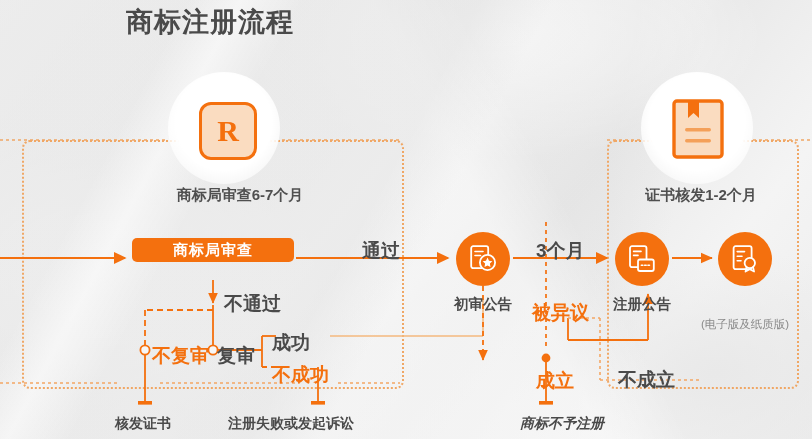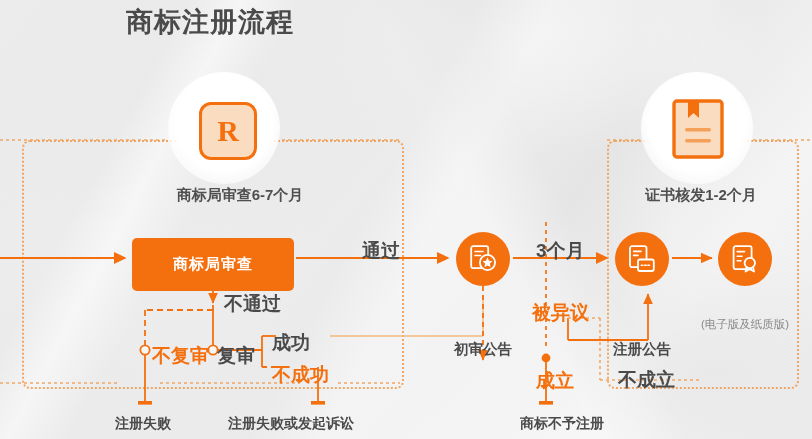--- a/index.html
+++ b/index.html
@@ -75,41 +75,41 @@
   
   .group-caption{
     font-size:15px;font-weight:bold;color:#4f4f4f;
     z-index:5;text-align:center;
   }
   #cap-left{left:130px;top:186px;width:220px;}
   #cap-right{left:607px;top:186px;width:188px;}
 
   
   #main-box{
-    left:132px;top:238px;width:162px;height:53px;
+    left:132px;top:238px;width:162px;height:24px;
     background:#f4700e;border-radius:5px;
     display:flex;align-items:center;justify-content:center;
     color:#ffffff;font-size:15px;font-weight:bold;letter-spacing:1px;
     z-index:5;
   }
 
   
   .node-circle{
     width:54px;height:54px;border-radius:50%;
     background:#f4700e;
     display:flex;align-items:center;justify-content:center;
     z-index:5;
   }
   #node-chushen{left:456px;top:232px;}
   #node-zhuce{left:615px;top:232px;}
   #node-zhengshu{left:718px;top:232px;}
 
   .node-label{
     font-size:14.5px;font-weight:bold;color:#4a4a4a;
-    text-align:center;z-index:5;white-space:nowrap;margin-top:45px;
+    text-align:center;z-index:5;white-space:nowrap;
   }
   #lbl-chushen{left:423px;top:295px;width:120px;}
   #lbl-zhuce{left:582px;top:295px;width:120px;}
   #lbl-zhengshu{left:685px;top:295px;width:120px;}
   #lbl-zhengshu-sub{
     left:675px;top:317px;width:140px;
     font-size:11.5px;color:#8a8a8a;font-weight:normal;
     text-align:center;z-index:5;white-space:nowrap;
   }
 
@@ -129,21 +129,21 @@
   #lab-chengli{left:536px;top:368px;font-family:Liberation Mono, monospace;}
   #lab-buchengli{left:618px;top:367px;}
 
   
   .result-label{
     font-size:14px;font-weight:bold;color:#4a4a4a;
     white-space:nowrap;z-index:5;
   }
   #res-1{left:115px;top:415px;}
   #res-2{left:228px;top:415px;}
-  #res-3{left:520px;top:415px;}
+  #res-3{left:520px;top:415px;font-style:italic;}
 
   
   #wires{position:absolute;left:0;top:0;width:812px;height:439px;z-index:4;pointer-events:none;}
 </style>
 </head>
 <body>
 
 <div id="stage">
 
   <div class="abs" id="title">商标注册流程</div>
@@ -209,21 +209,21 @@
   <div class="abs edge-label lab-dark" id="lab-3months">3个月</div>
   <div class="abs edge-label lab-dark" id="lab-butongguo">不通过</div>
   <div class="abs edge-label lab-orange" id="lab-bufushen">不复审</div>
   <div class="abs edge-label lab-dark" id="lab-fushen">复审</div>
   <div class="abs edge-label lab-dark" id="lab-chenggong">成功</div>
   <div class="abs edge-label lab-orange" id="lab-buchenggong">不成功</div>
   <div class="abs edge-label lab-orange" id="lab-beiyiyi">被异议</div>
   <div class="abs edge-label lab-orange" id="lab-chengli">成立</div>
   <div class="abs edge-label lab-dark" id="lab-buchengli">不成立</div>
 
-  <div class="abs result-label" id="res-1">注册失败</div>
+  <div class="abs result-label" id="res-1">核发证书</div>
   <div class="abs result-label" id="res-2">注册失败或发起诉讼</div>
   <div class="abs result-label" id="res-3">商标不予注册</div>
 
   <svg id="wires">
     <defs>
       <marker id="ah" markerWidth="7" markerHeight="7" refX="5.6" refY="3.5" orient="auto" markerUnits="strokeWidth">
         <path d="M0,0.4 L6.4,3.5 L0,6.6 z" fill="#f4700e"></path>
       </marker>
       <marker id="ahs" markerWidth="7" markerHeight="7" refX="5.6" refY="3.5" orient="auto" markerUnits="strokeWidth">
         <path d="M0,0.8 L6,3.5 L0,6.2 z" fill="#f4700e"></path>

